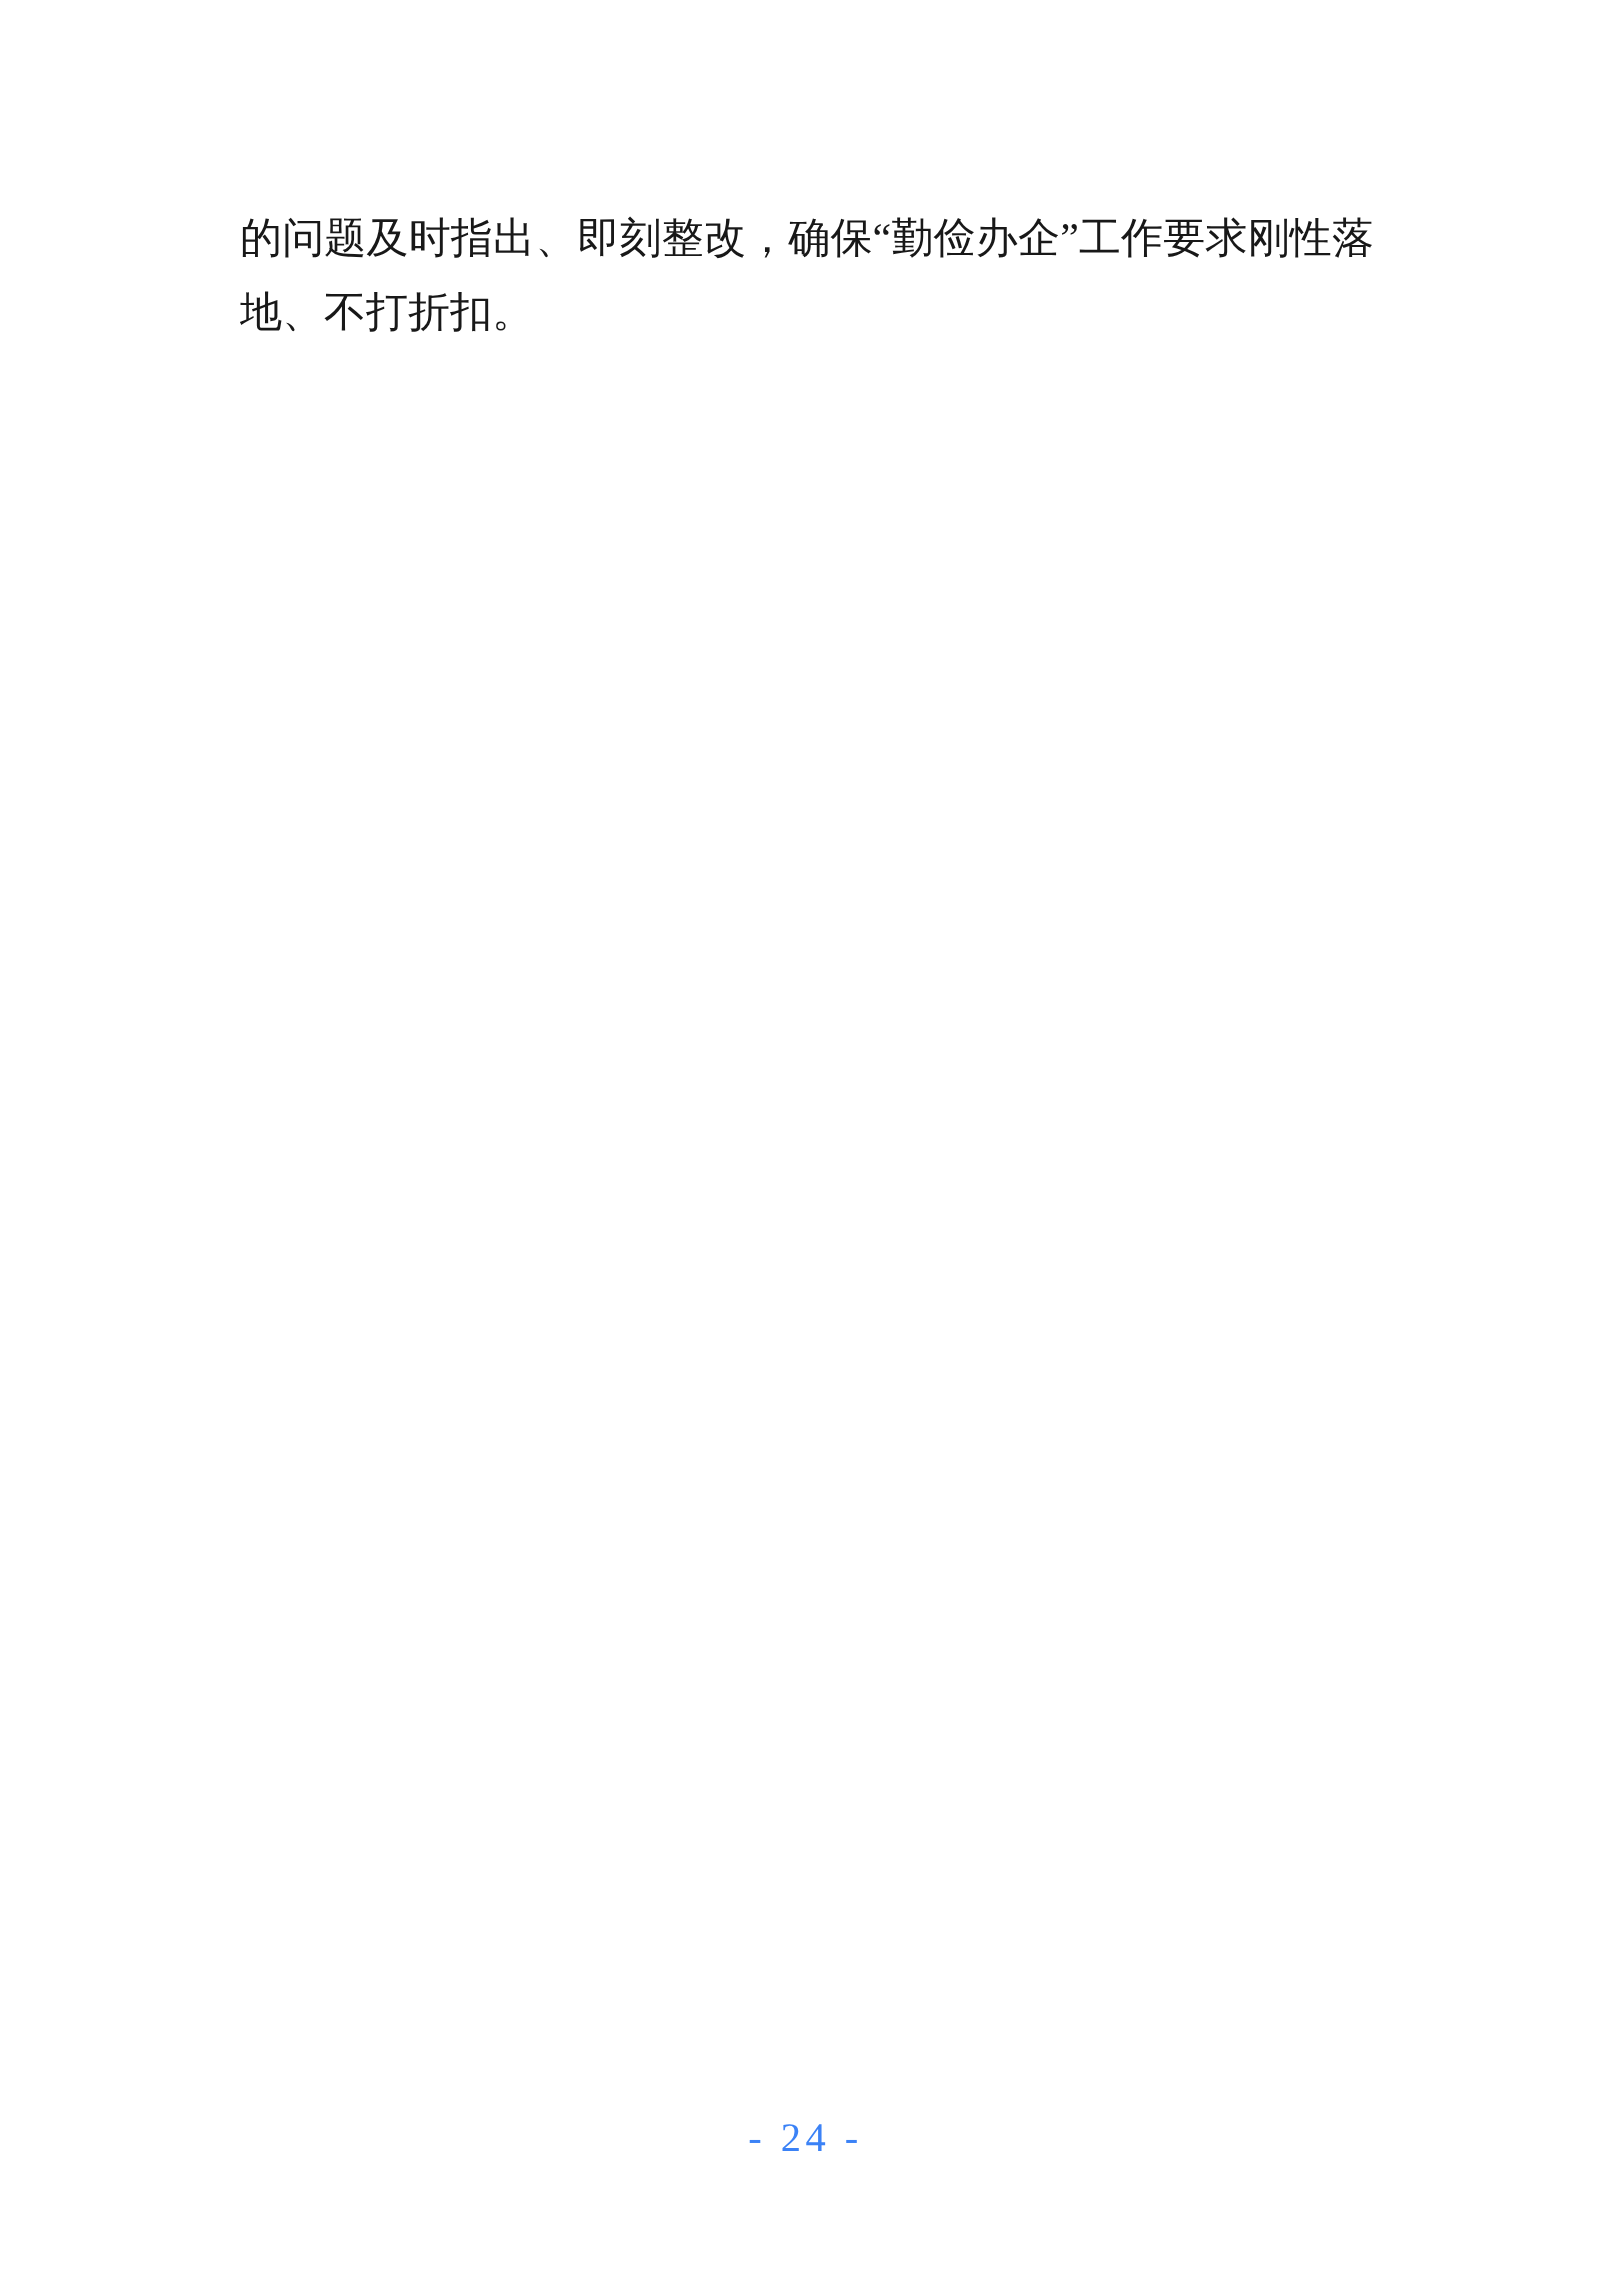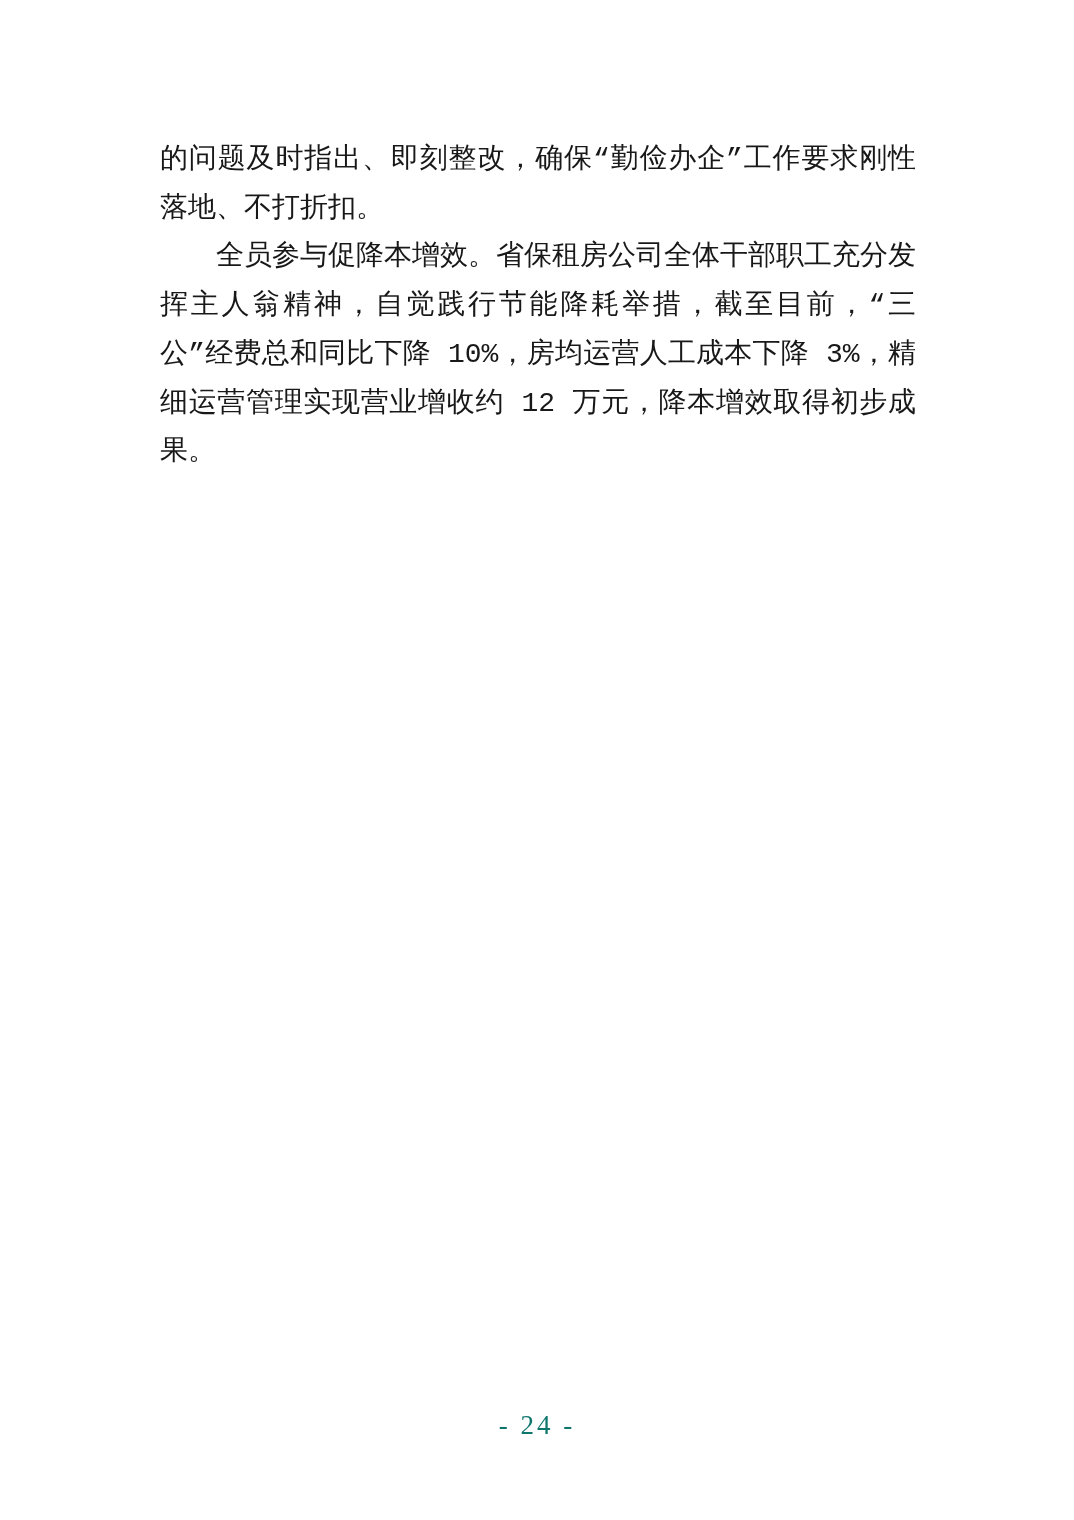--- a/index.html
+++ b/index.html
@@ -31,43 +31,41 @@
     font-size: 28px;
     line-height: 48.7px;
     text-align: justify;
     text-justify: inter-character;
     letter-spacing: 0;
   }
   .text-block p {
     margin: 0;
     padding: 0;
     text-indent: 2em;
-    font-family: Liberation Mono, monospace;
   }
   .text-block p.continuation {
     text-indent: 0;
   }
   .text-block p.heading {
     text-indent: 0;
     text-align: center;
     font-weight: bold;
   }
   .page-number {
     position: absolute;
     left: 0;
     top: 1410px;
     width: 1074px;
     text-align: center;
     font-size: 27px;
     letter-spacing: 3px;
-    color: #0f766e;
+    color: #3b82f6;
   }
 </style>
 </head>
 <body>
 
 <div class="page">
   <div class="text-block">
     <p class="continuation">的问题及时指出、即刻整改，确保“勤俭办企”工作要求刚性落地、不打折扣。</p>
-    <p class="body-para">全员参与促降本增效。省保租房公司全体干部职工充分发挥主人翁精神，自觉践行节能降耗举措，截至目前，“三公”经费总和同比下降 10%，房均运营人工成本下降 3%，精细运营管理实现营业增收约 12 万元，降本增效取得初步成果。</p>
   </div>
   <div class="page-number">- 24 -</div>
 </div>
 
 </body></html>

